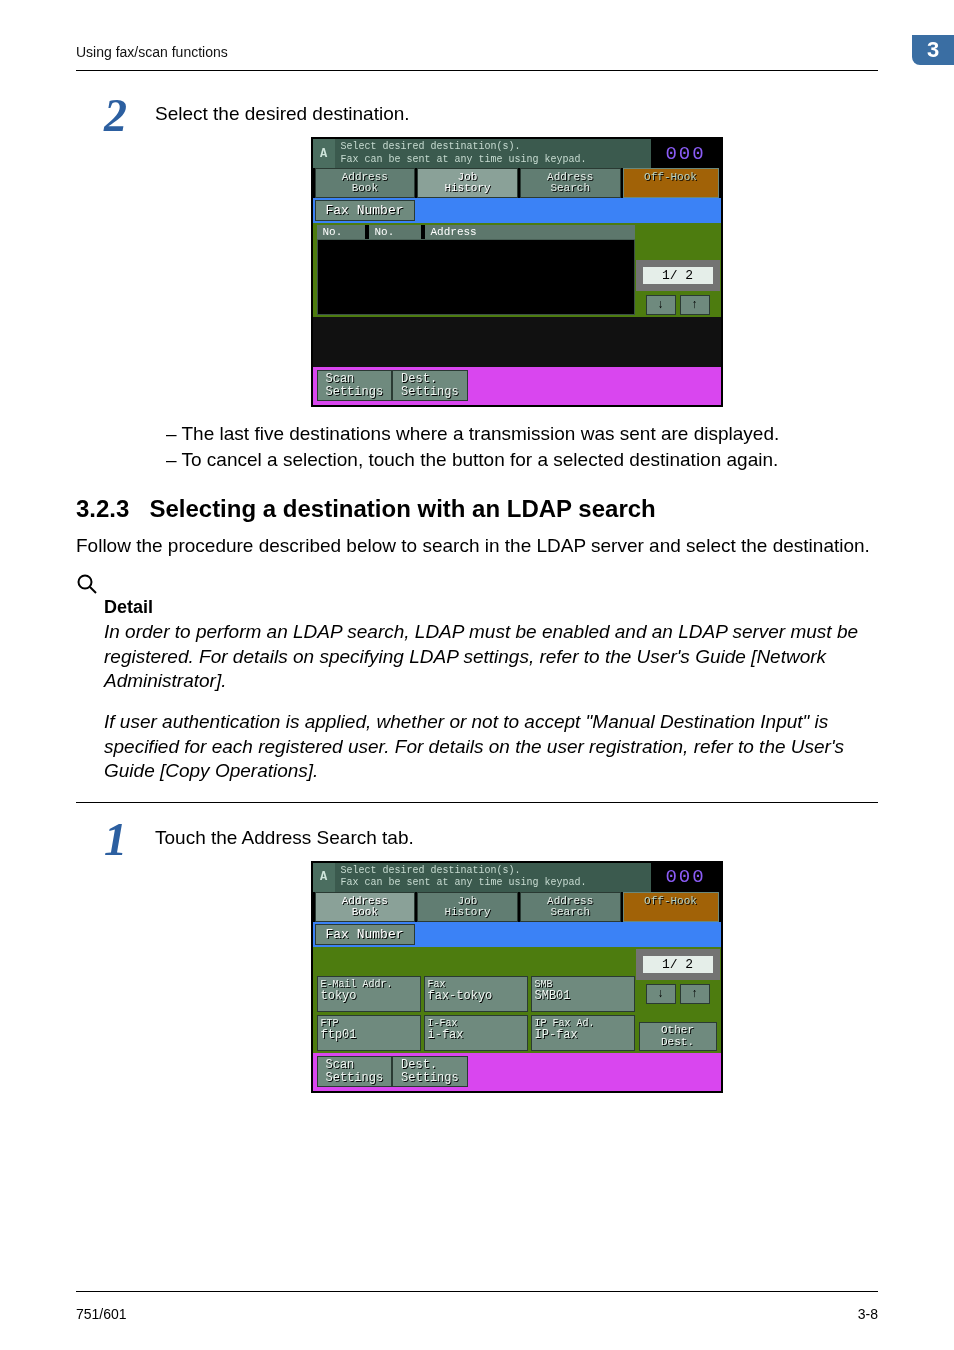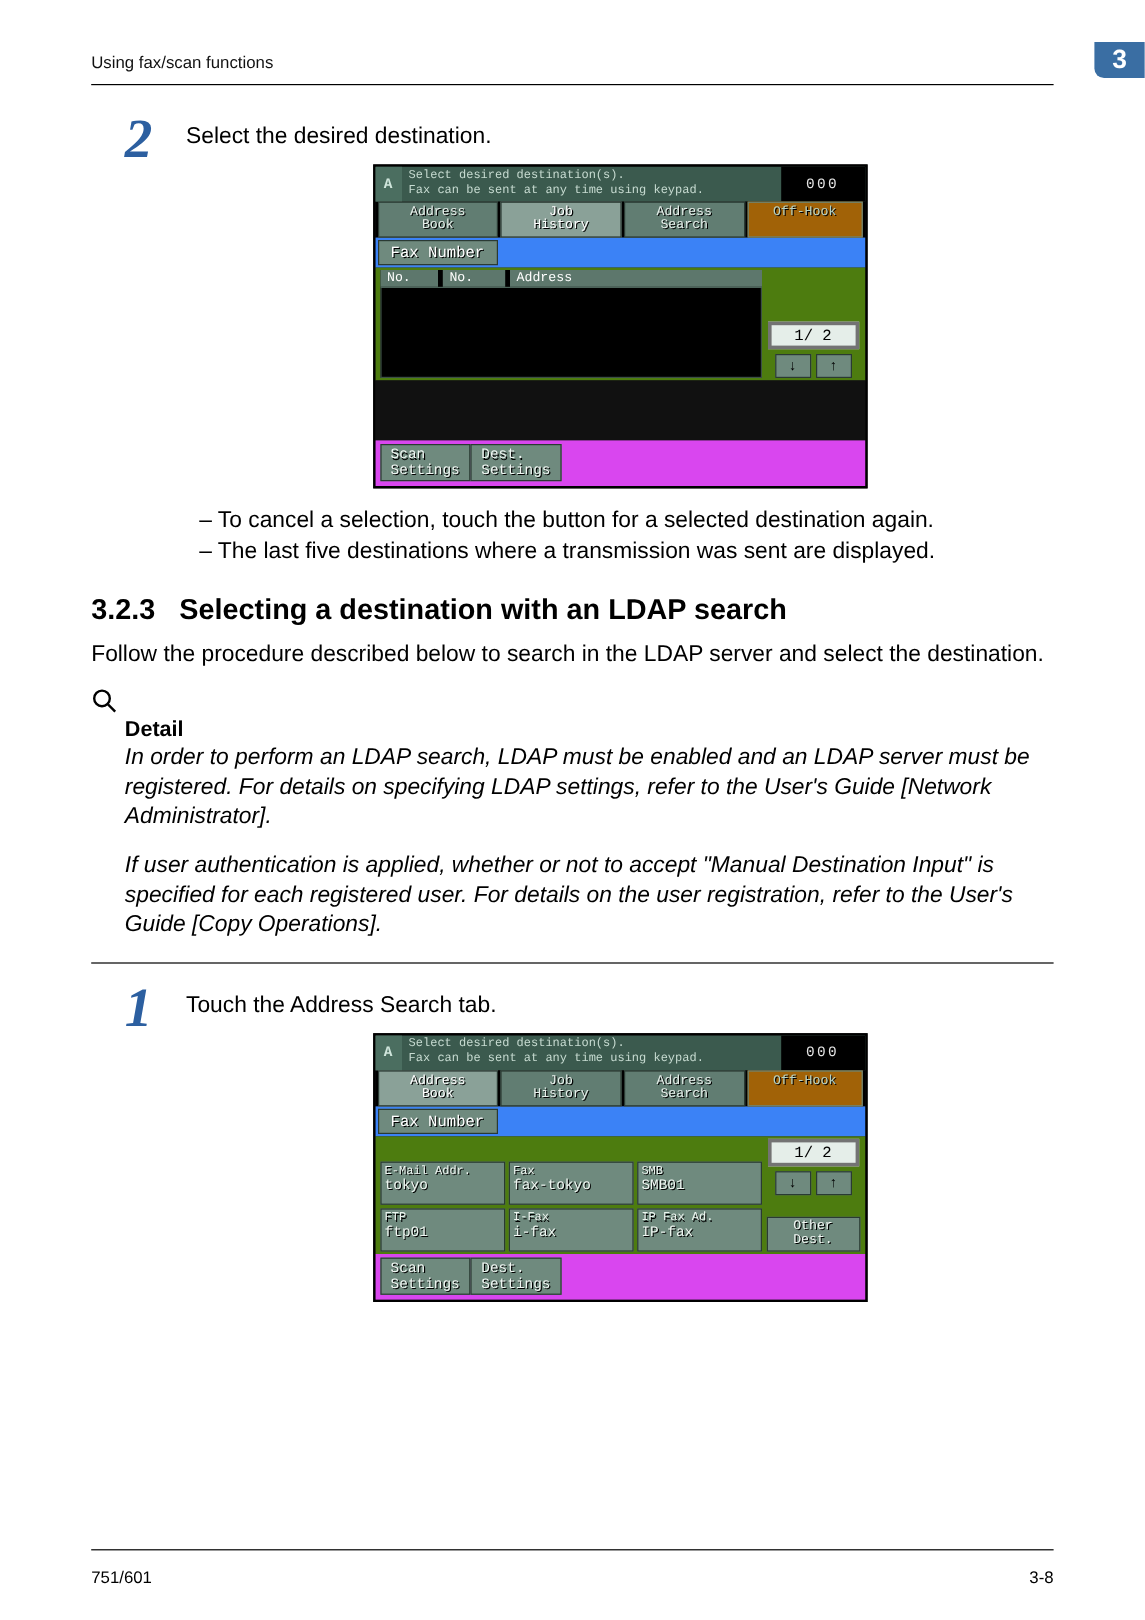--- a/index.html
+++ b/index.html
@@ -104,23 +104,23 @@
     padding: 2px 6px;
     line-height: 1.25;
     color: #c7dbd1;
     font-size: 10px;
   }
   .mfp .titlebar .counter {
     width: 70px;
     display: flex;
     align-items: center;
     justify-content: center;
-    font-size: 12px;
+    font-size: 19px;
     letter-spacing: 2px;
-    color: #e5e5e5;
+    color: #8b5cf6;
     background: #000;
   }
   .mfp .tabs {
     display: flex;
     gap: 2px;
     padding: 0 2px;
     background: #000;
   }
   .mfp .tab {
     flex: 1;
@@ -195,21 +195,21 @@
     align-items: center;
     gap: 4px;
   }
   .mfp .pagebox {
     width: 70px;
     background: #e5eee9;
     color: #000;
     text-align: center;
     padding: 1px 0;
     font-size: 13px;
-    border: 3px solid #737373;
+    border: 7px solid #737373;
   }
   .mfp .arrows {
     display: flex;
     gap: 4px;
   }
   .mfp .arrow {
     width: 28px;
     height: 18px;
     background: #6f8a7e;
     border: 1px solid #2a3a33;
@@ -385,22 +385,22 @@
 Settings</div>
             <div class="btn" style="white-space:pre-line">Dest.
 Settings</div>
           </div>
         </div>
       </div>
     </div>
   </div>
 
   <div class="sub-notes">
+    <div class="note-line">– <span>The last five destinations where a transmission was sent are displayed.</span></div>
     <div class="note-line">– <span>To cancel a selection, touch the button for a selected destination again.</span></div>
-    <div class="note-line">– <span>The last five destinations where a transmission was sent are displayed.</span></div>
   </div>
 
   <div class="h2">
     <span>3.2.3</span>&nbsp;&nbsp;&nbsp;<span>Selecting a destination with an LDAP search</span>
   </div>
   <div class="para">Follow the procedure described below to search in the LDAP server and select the destination.</div>
 
   <div class="detail-icon">
     <svg width="22" height="22" viewBox="0 0 22 22">
       <circle cx="9" cy="9" r="6.5" fill="none" stroke="#000" stroke-width="2"></circle>

